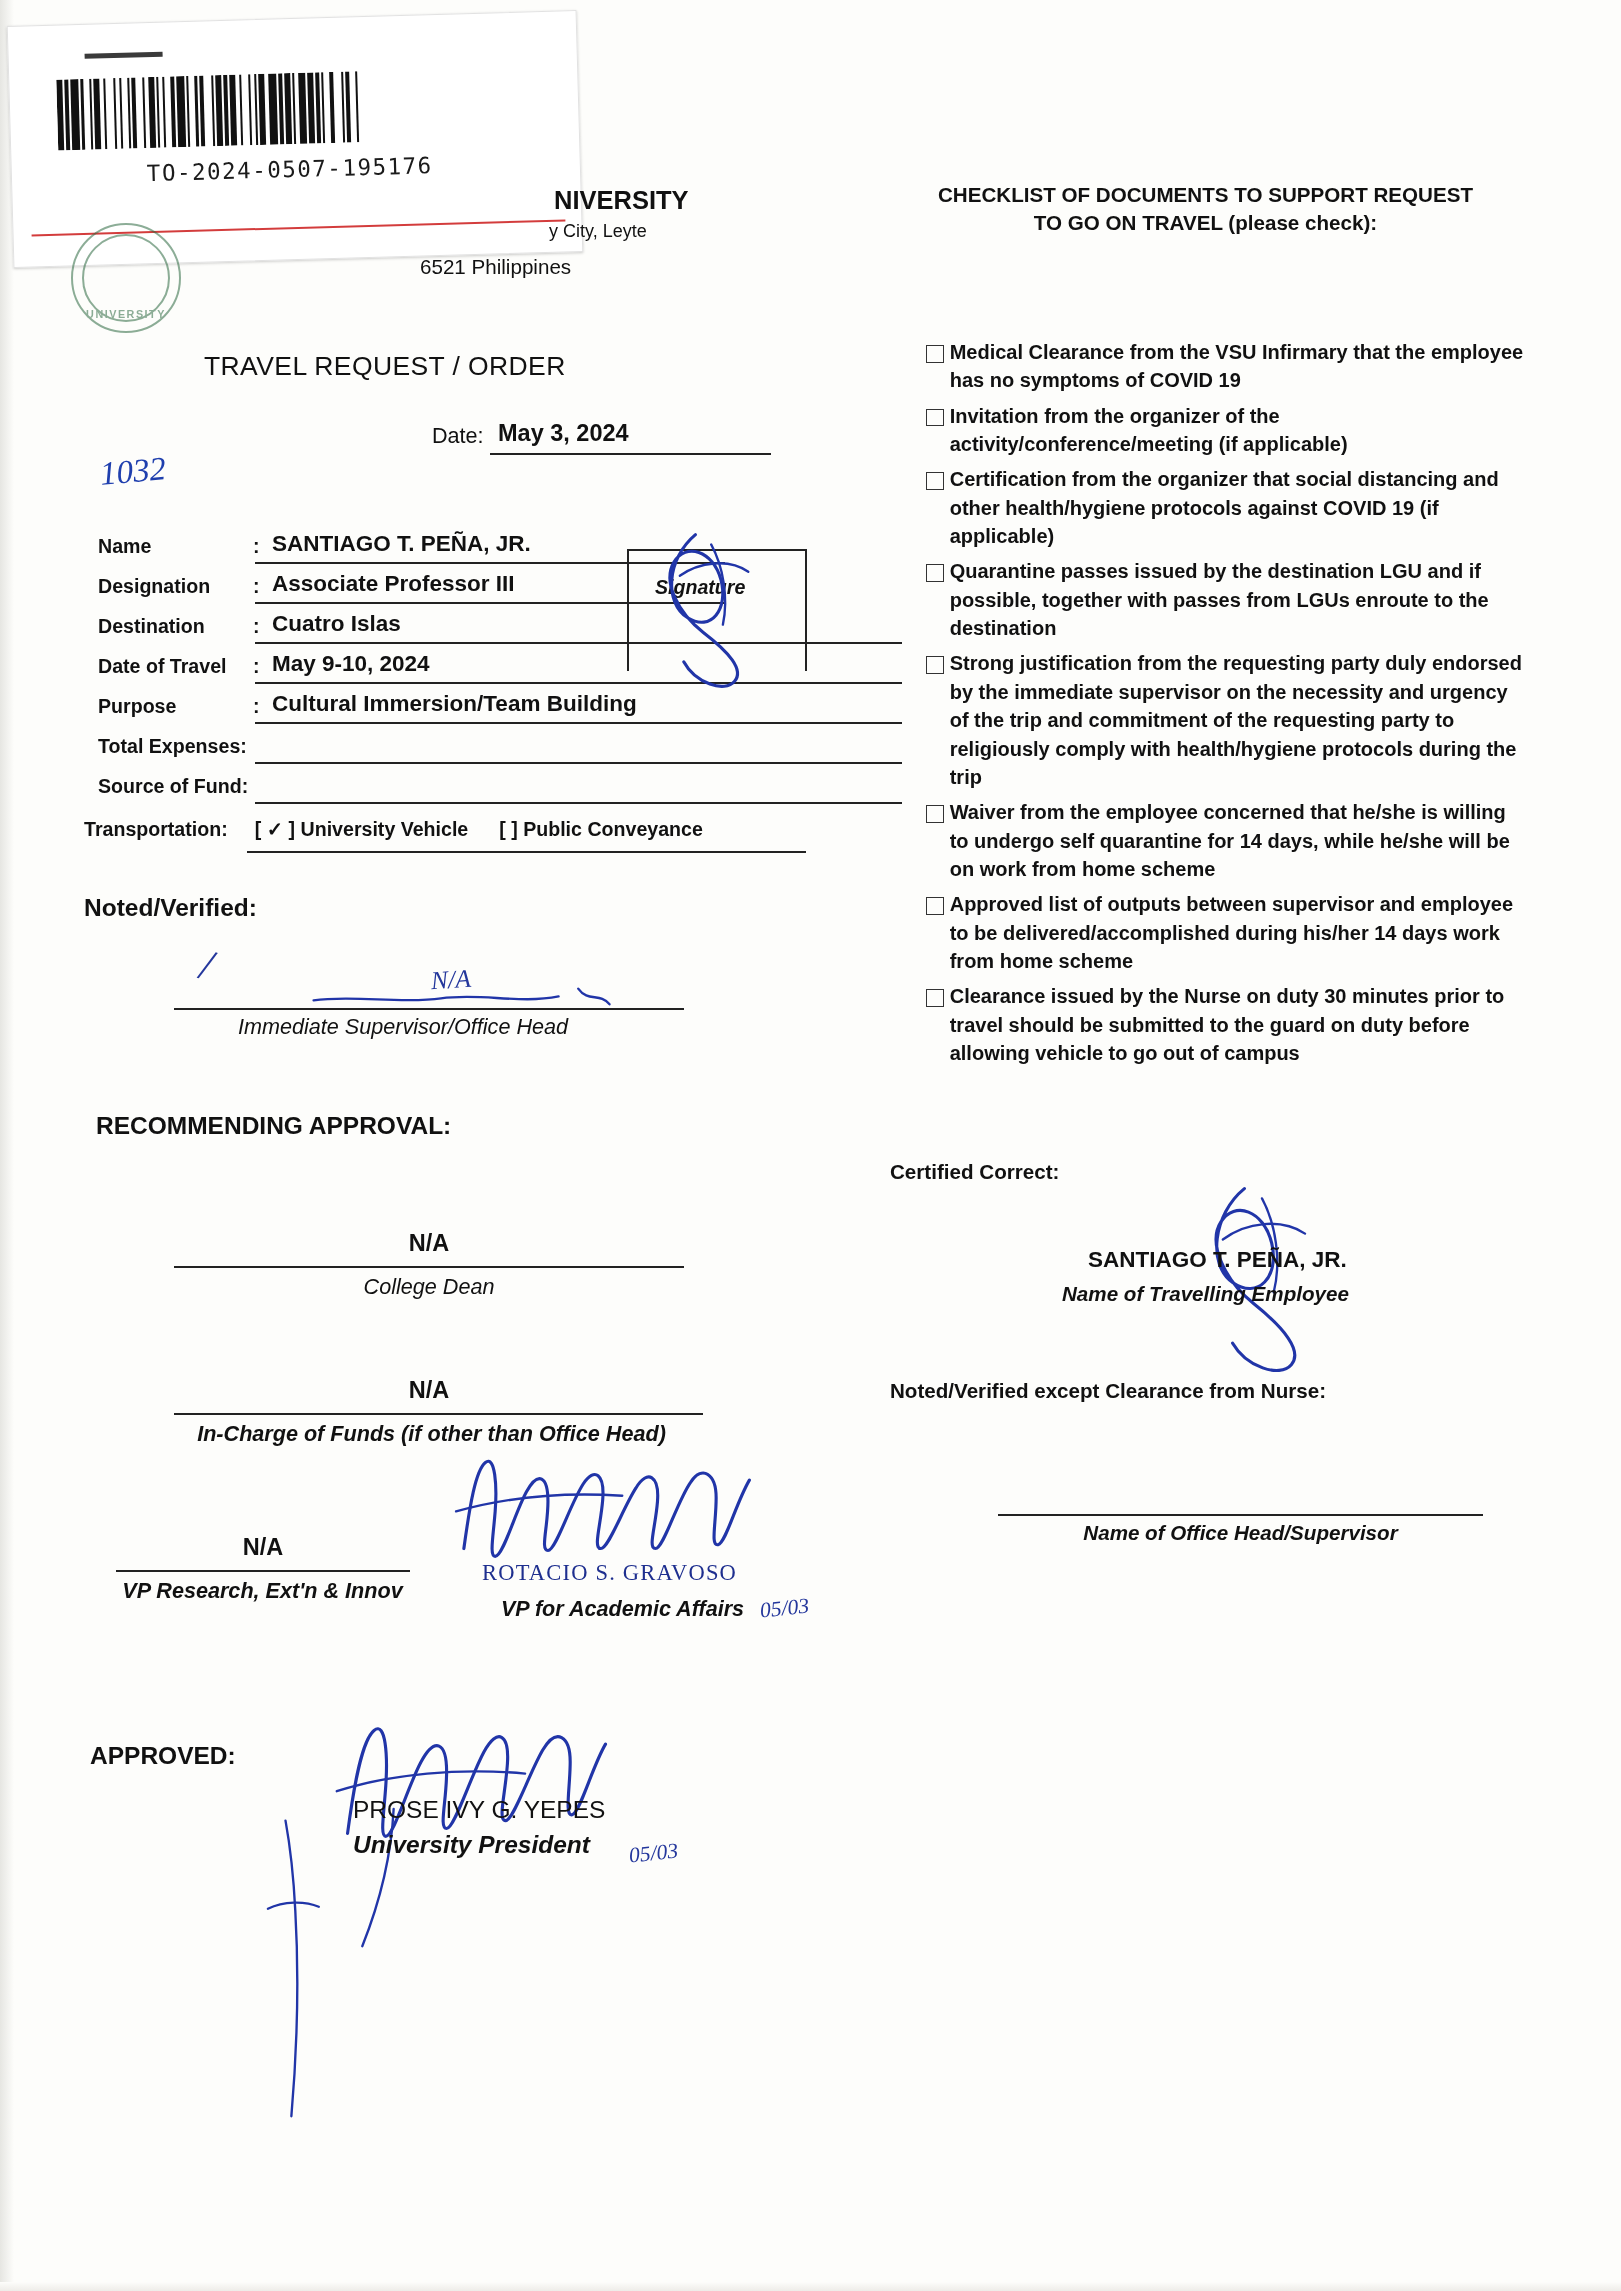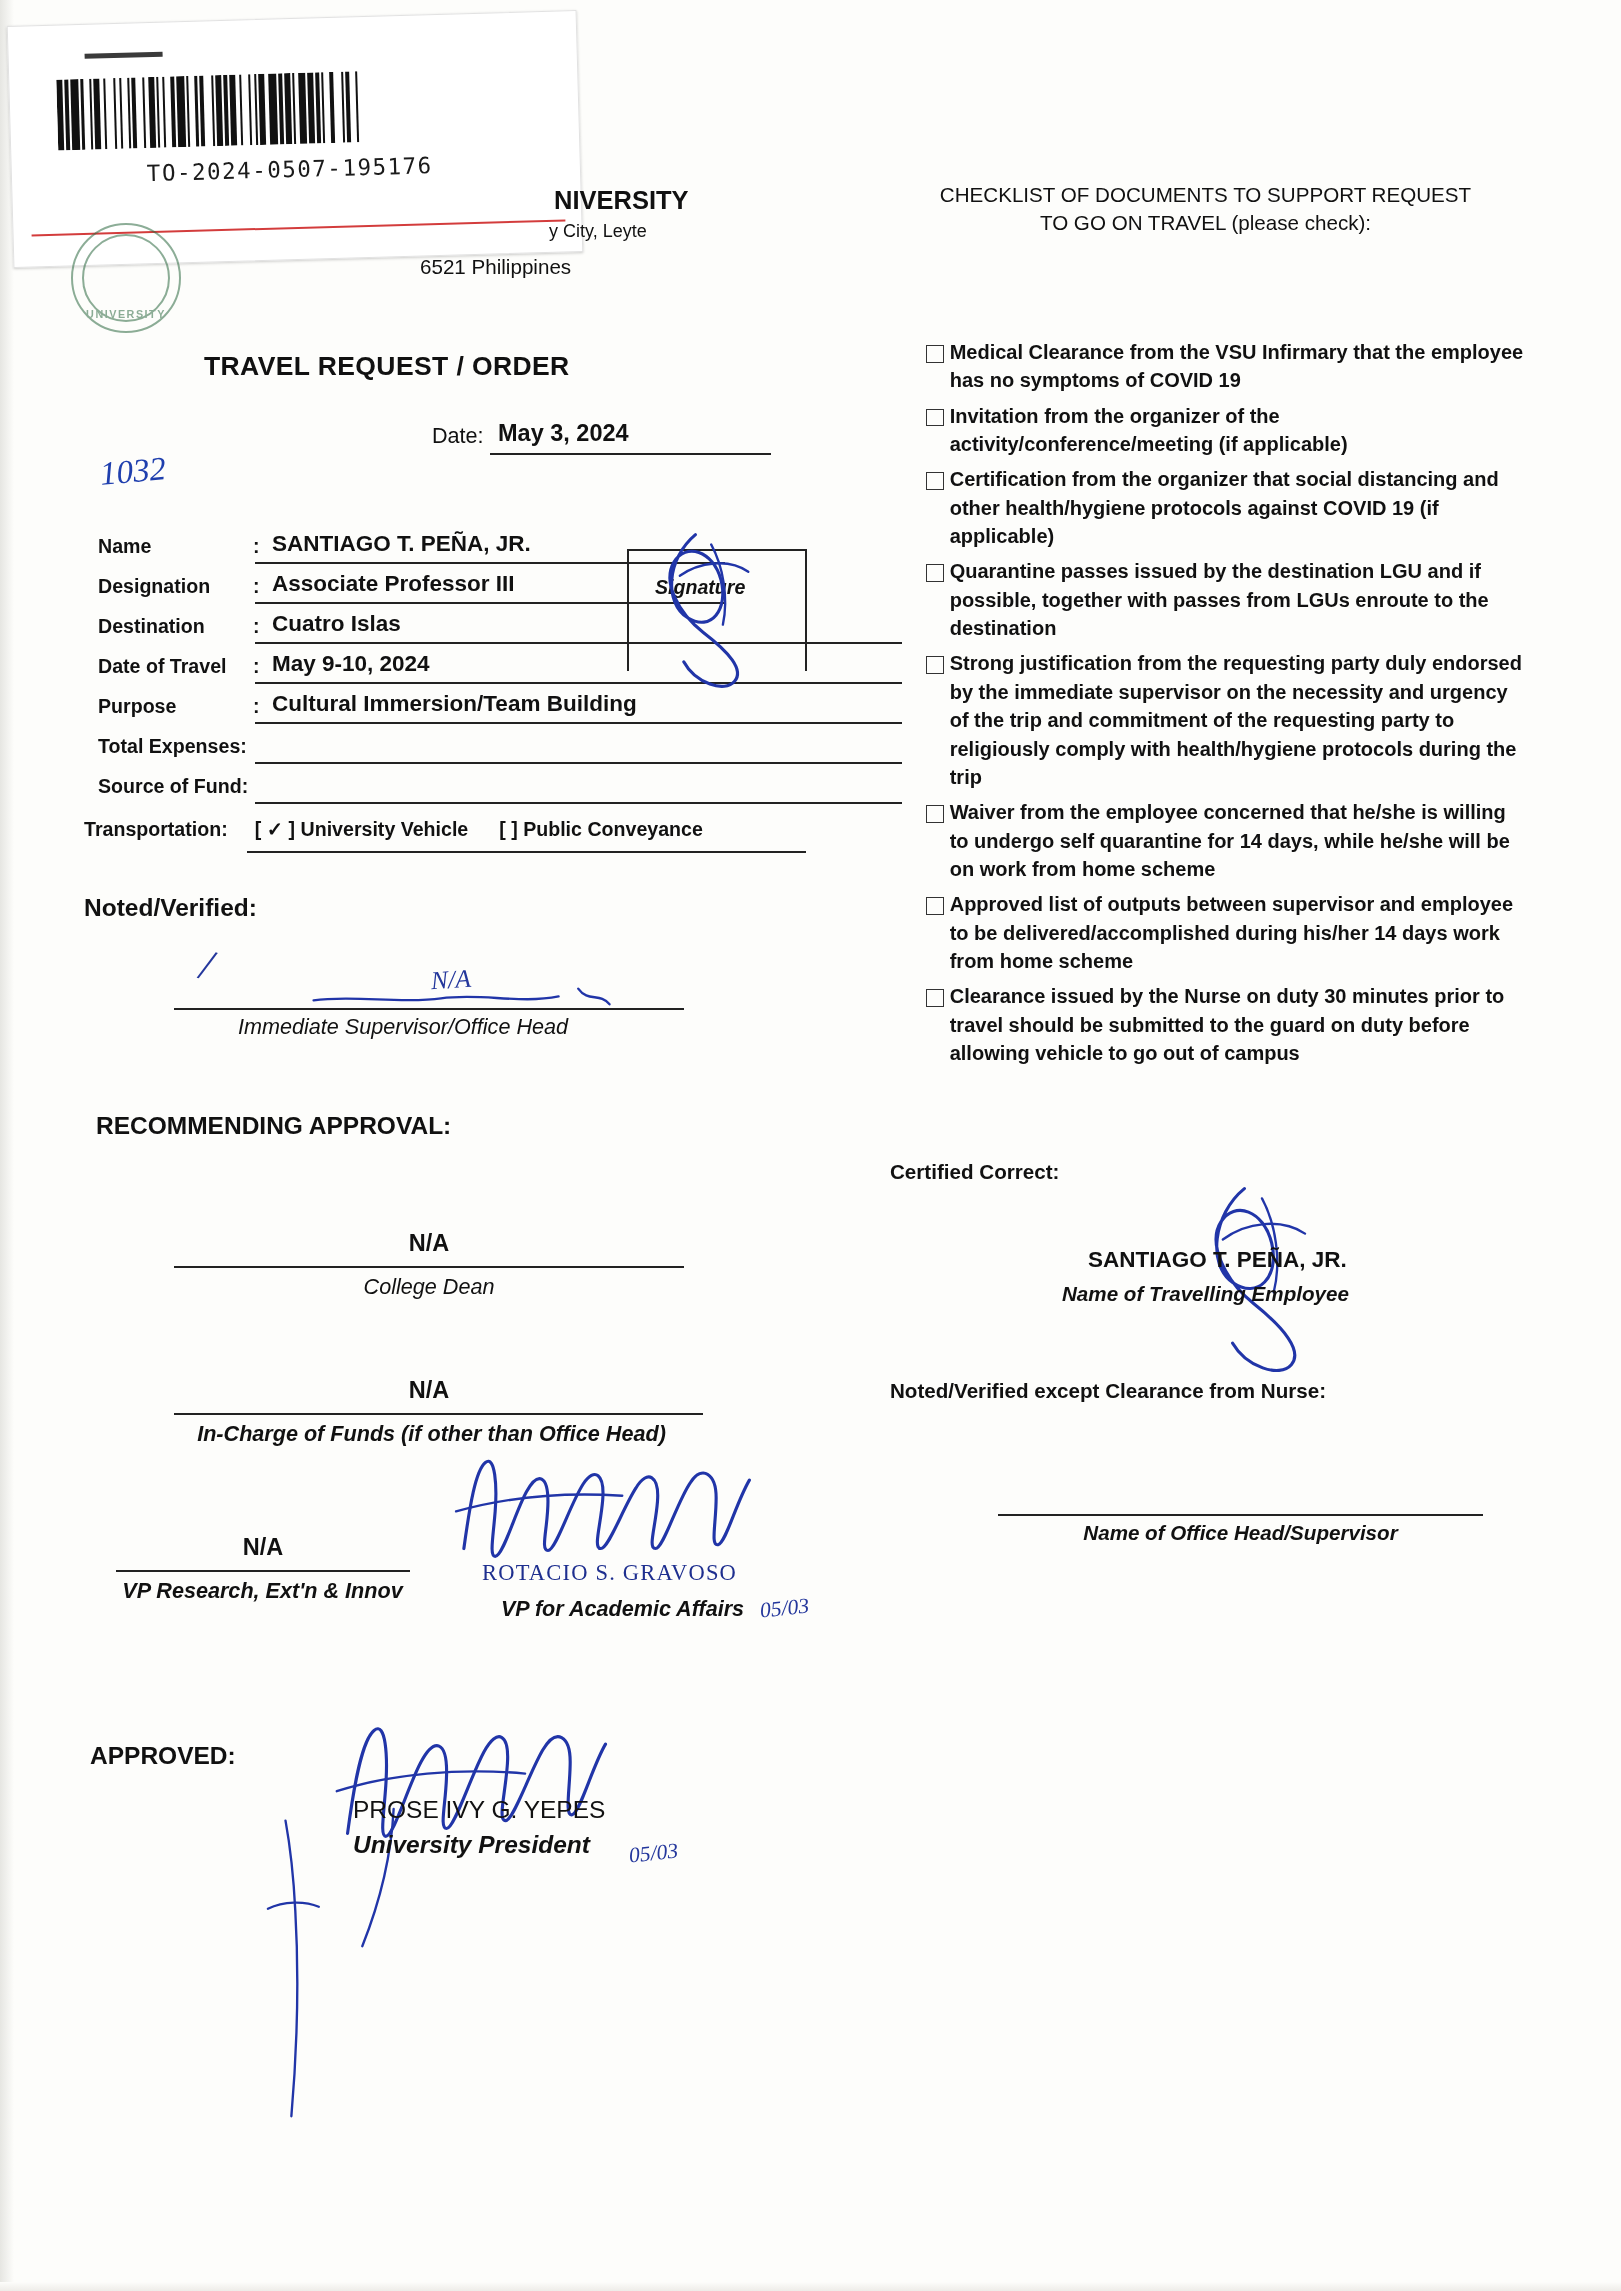--- a/index.html
+++ b/index.html
@@ -132,21 +132,21 @@
   .hdr-zip {
     left: 420px; top: 255px;
     font-size: 20.6px;
   }
 
   .title {
     position: absolute;
     left: 204px;
     top: 351px;
     font-size: 26.5px;
-    font-weight: bold;
+    font-weight: normal;
     letter-spacing: 0.4px;
     color: #111;
   }
 
   .date-label {
     position: absolute;
     left: 432px;
     top: 423px;
     font-size: 21.6px;
     color: #111;
@@ -374,21 +374,21 @@
   }
 
   
   .chk-title {
     position: absolute;
     left: 887px;
     top: 181px;
     width: 637px;
     text-align: center;
     font-size: 20.6px;
-    font-weight: normal;
+    font-weight: bold;
     line-height: 1.35;
     color: #111;
   }
   .chk-list {
     position: absolute;
     left: 926px;
     top: 338px;
     width: 598px;
   }
   .chk-item {

